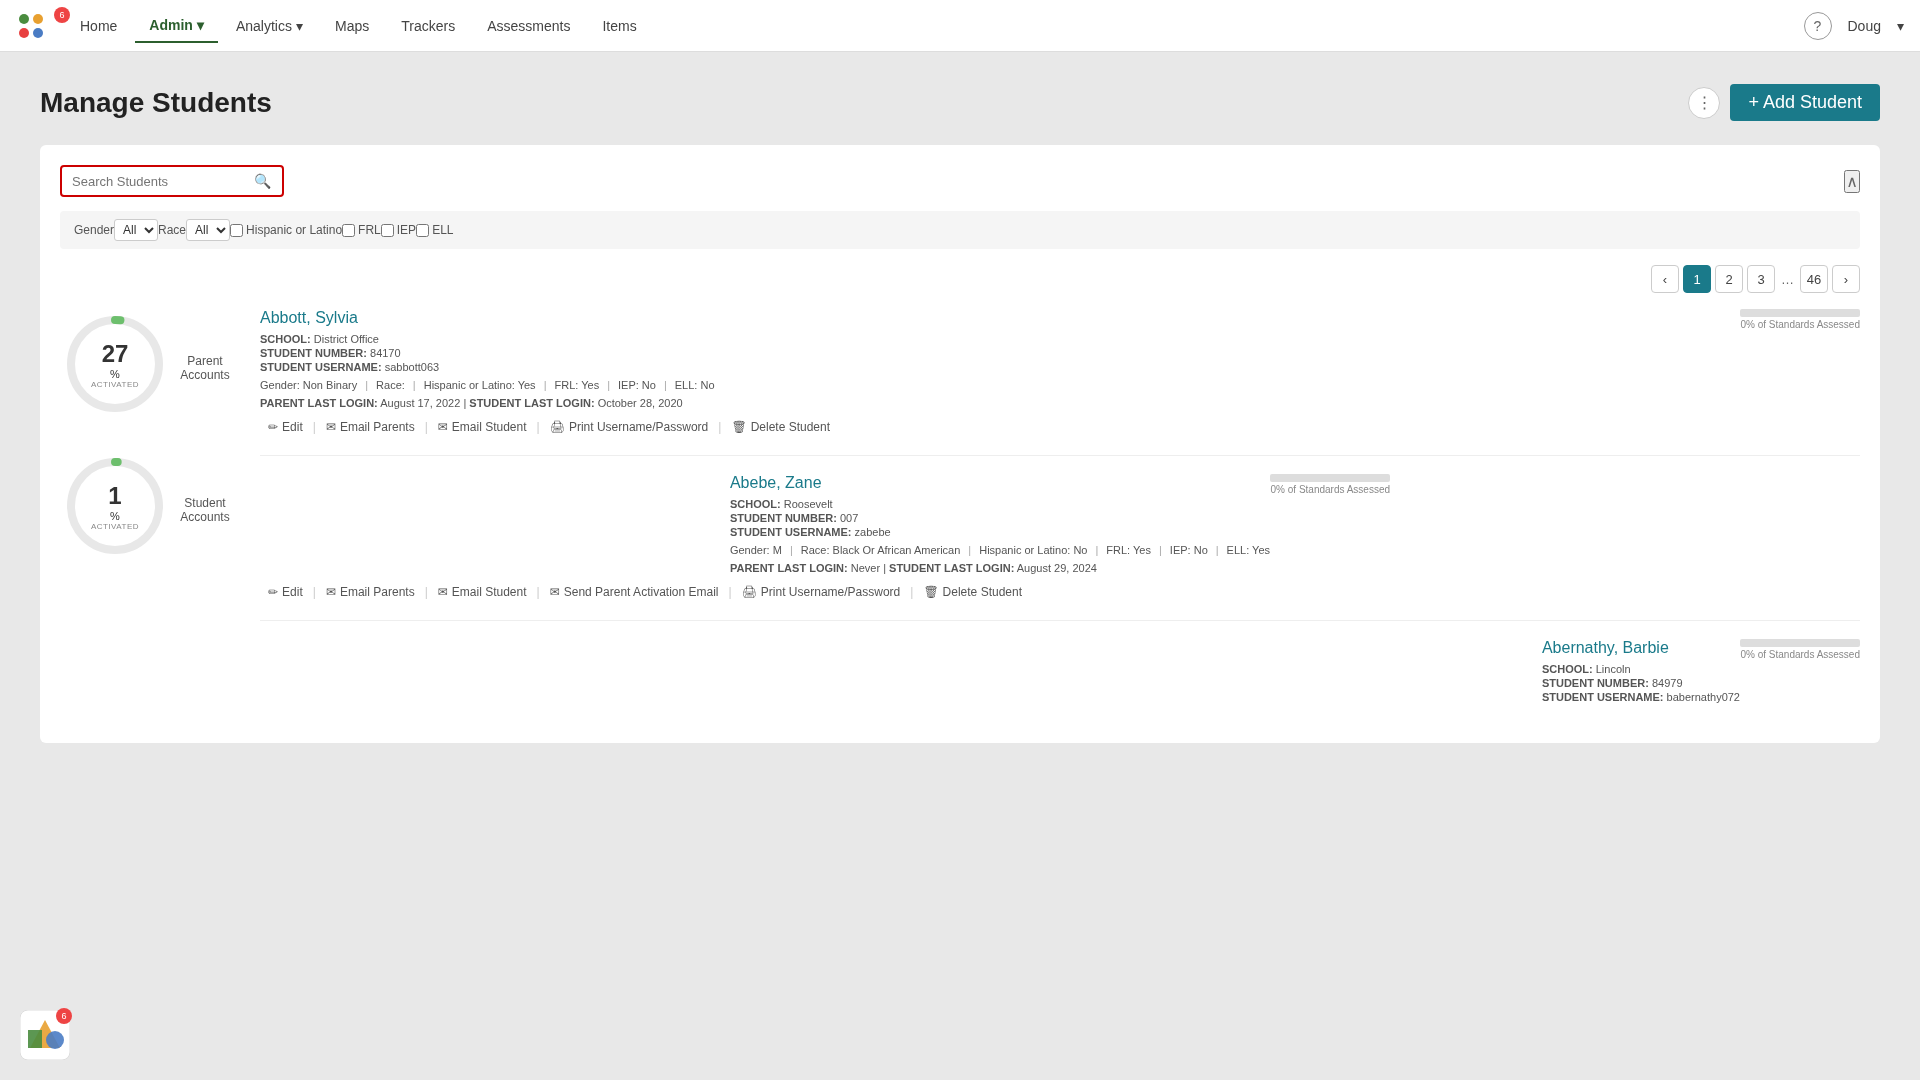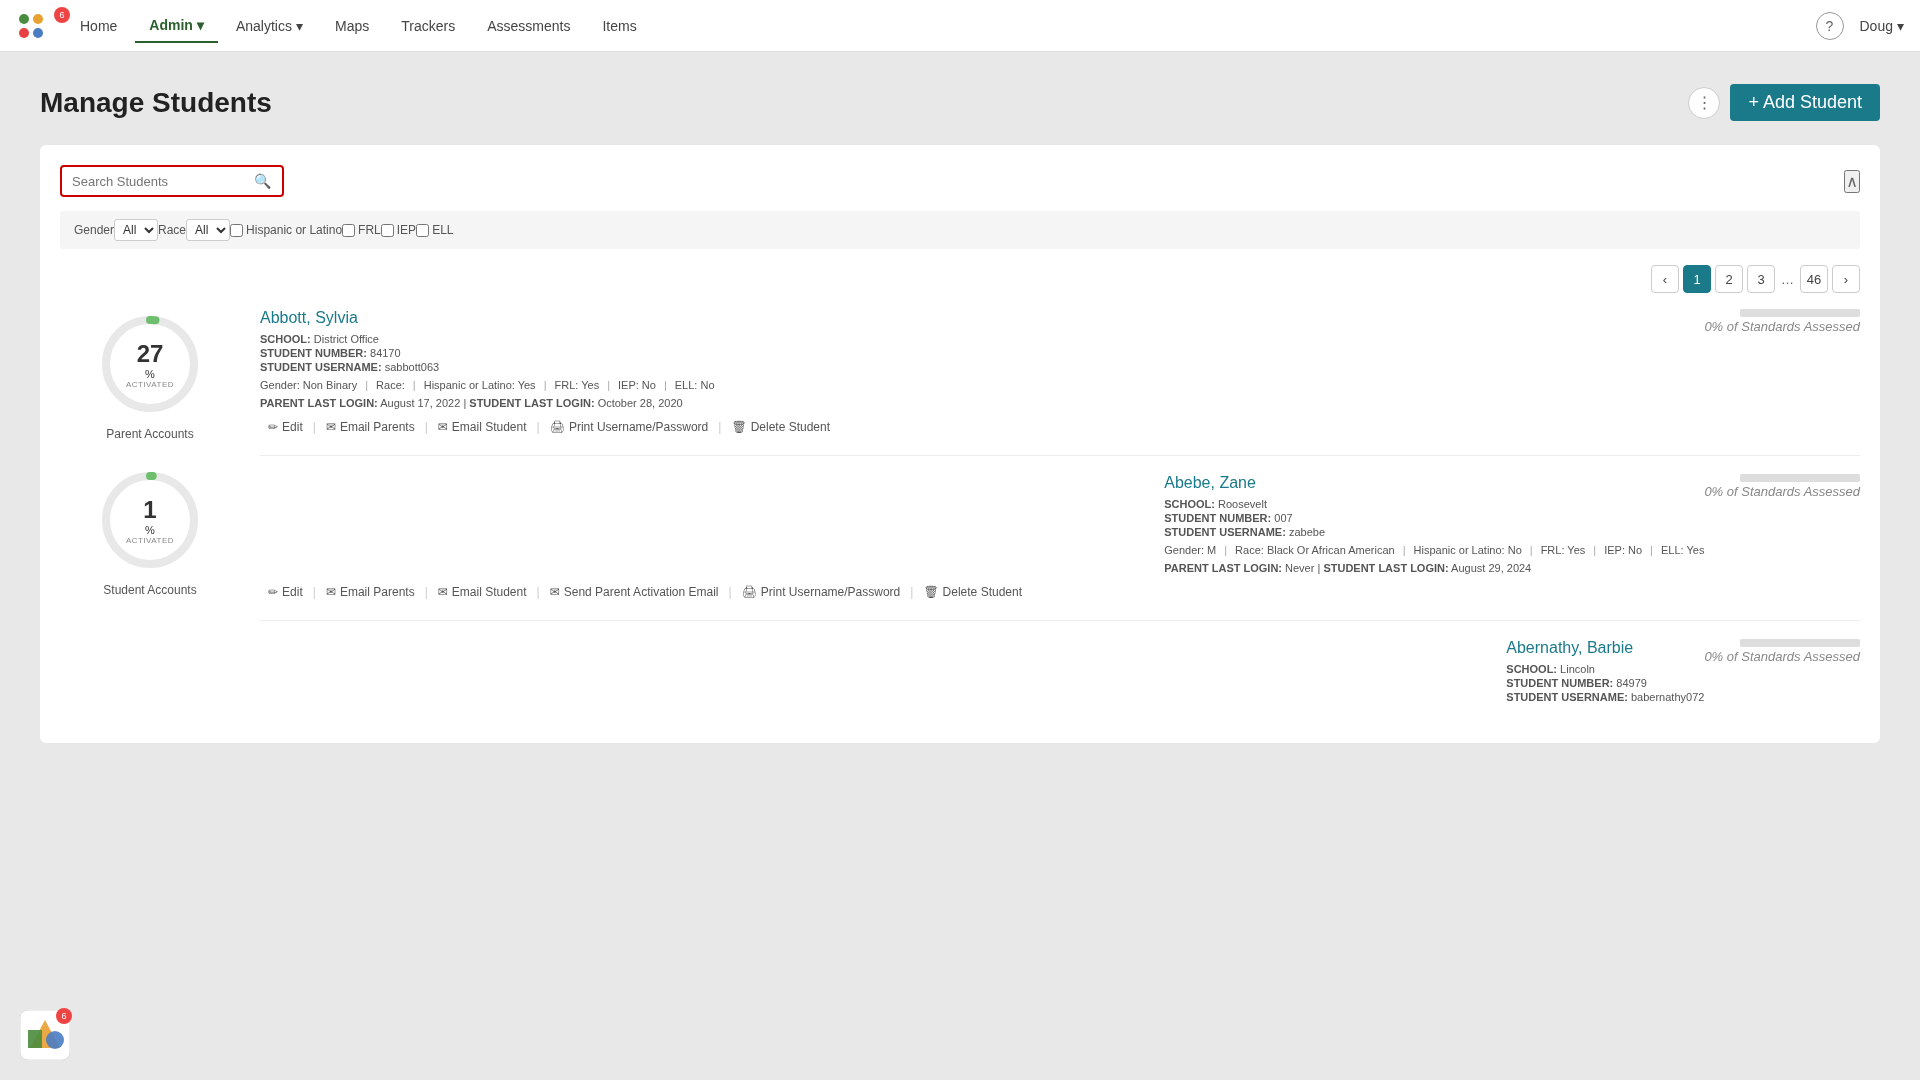--- a/index.html
+++ b/index.html
@@ -24,21 +24,21 @@
       font-size: 14px;
       color: #444;
       cursor: pointer;
       border-radius: 4px;
       display: flex; align-items: center; gap: 4px;
       text-decoration: none;
     }
     .nav-item.active { color: #2c5f2e; font-weight: 600; border-bottom: 2px solid #2c5f2e; border-radius: 0; }
     .nav-right { display: flex; align-items: center; gap: 16px; }
     .nav-help { width: 28px; height: 28px; border-radius: 50%; border: 1.5px solid #999; display: flex; align-items: center; justify-content: center; cursor: pointer; color: #666; font-size: 14px; }
-    .nav-user { display: flex; align-items: center; gap: 4px; cursor: pointer; font-size: 14px; color: #444; }
+    .nav-user { display: flex; align-items: center; gap: 16px; cursor: pointer; font-size: 14px; color: #444; }
 
     
     .main {
       margin-top: 52px;
       padding: 32px 40px;
       min-height: calc(100vh - 52px);
     }
 
     
     .page-header {
@@ -101,21 +101,21 @@
       color: #444;
     }
     .page-btn.active { background: #1a7a8a; color: #fff; border-color: #1a7a8a; }
     .page-dots { font-size: 13px; color: #666; padding: 0 2px; }
 
     
     .body-layout { display: flex; gap: 20px; }
 
     
     .stats-panel { width: 180px; flex-shrink: 0; }
-    .stat-circle-block { display: flex; flex-direction: column; align-items: center; margin-bottom: 24px; }
+    .stat-circle-block { display: flex; flex-direction: row; align-items: center; margin-bottom: 24px; }
     .circle-container { width: 110px; height: 110px; position: relative; margin-bottom: 8px; }
     .circle-bg { fill: none; stroke: #e8e8e8; stroke-width: 8; }
     .circle-progress-parent { fill: none; stroke: #6dbf6d; stroke-width: 8; stroke-linecap: round; }
     .circle-progress-student { fill: none; stroke: #6dbf6d; stroke-width: 8; stroke-linecap: round; }
     .circle-label { font-size: 12px; color: #555; text-align: center; }
 
     
     .circle-inner {
       position: absolute; top: 50%; left: 50%; transform: translate(-50%, -50%);
       text-align: center; display: flex; flex-direction: column; align-items: center;
@@ -133,21 +133,21 @@
     .student-login-line { font-size: 11px; color: #555; margin-bottom: 8px; }
     .student-login-line span.key { font-weight: 700; text-transform: uppercase; }
     .student-actions { display: flex; align-items: center; gap: 0; flex-wrap: wrap; }
     .student-action-btn {
       background: none; border: none; color: #555; cursor: pointer; font-size: 12px;
       display: flex; align-items: center; gap: 4px; padding: 3px 8px;
     }
     .action-sep { color: #ccc; padding: 0 2px; font-size: 12px; }
     .standards-bar-container { display: flex; flex-direction: column; align-items: flex-end; margin-bottom: 4px; }
     .standards-bar { width: 120px; height: 8px; background: #ddd; border-radius: 2px; margin-bottom: 2px; }
-    .standards-label { font-size: 13px; color: #888; font-style: italic; }
+    .standards-label { font-size: 10px; color: #888; }
 
     
     .notif-badge {
       position: absolute;
       top: -4px; right: -4px;
       background: #e44;
       color: #fff;
       border-radius: 50%;
       width: 16px; height: 16px;
       font-size: 9px;
@@ -352,21 +352,21 @@
               <span>🖨</span> Print Username/Password
             </button>
             <span class="action-sep">|</span>
             <button class="student-action-btn">
               <span>🗑</span> Delete Student
             </button>
           </div>
         </div>
 
         <div class="student-entry">
-          <div style="display:flex; justify-content:flex-end; align-items:flex-start;">
+          <div style="display:flex; justify-content:center; align-items:flex-start;">
             <div>
               <div class="student-name">Abebe, Zane</div>
               <div class="student-meta-line">
                 <span class="key">School:</span> <span>Roosevelt</span>
               </div>
               <div class="student-meta-line">
                 <span class="key">Student Number:</span> <span>007</span>
               </div>
               <div class="student-meta-line">
                 <span class="key">Student Username:</span> <span>zabebe</span>

